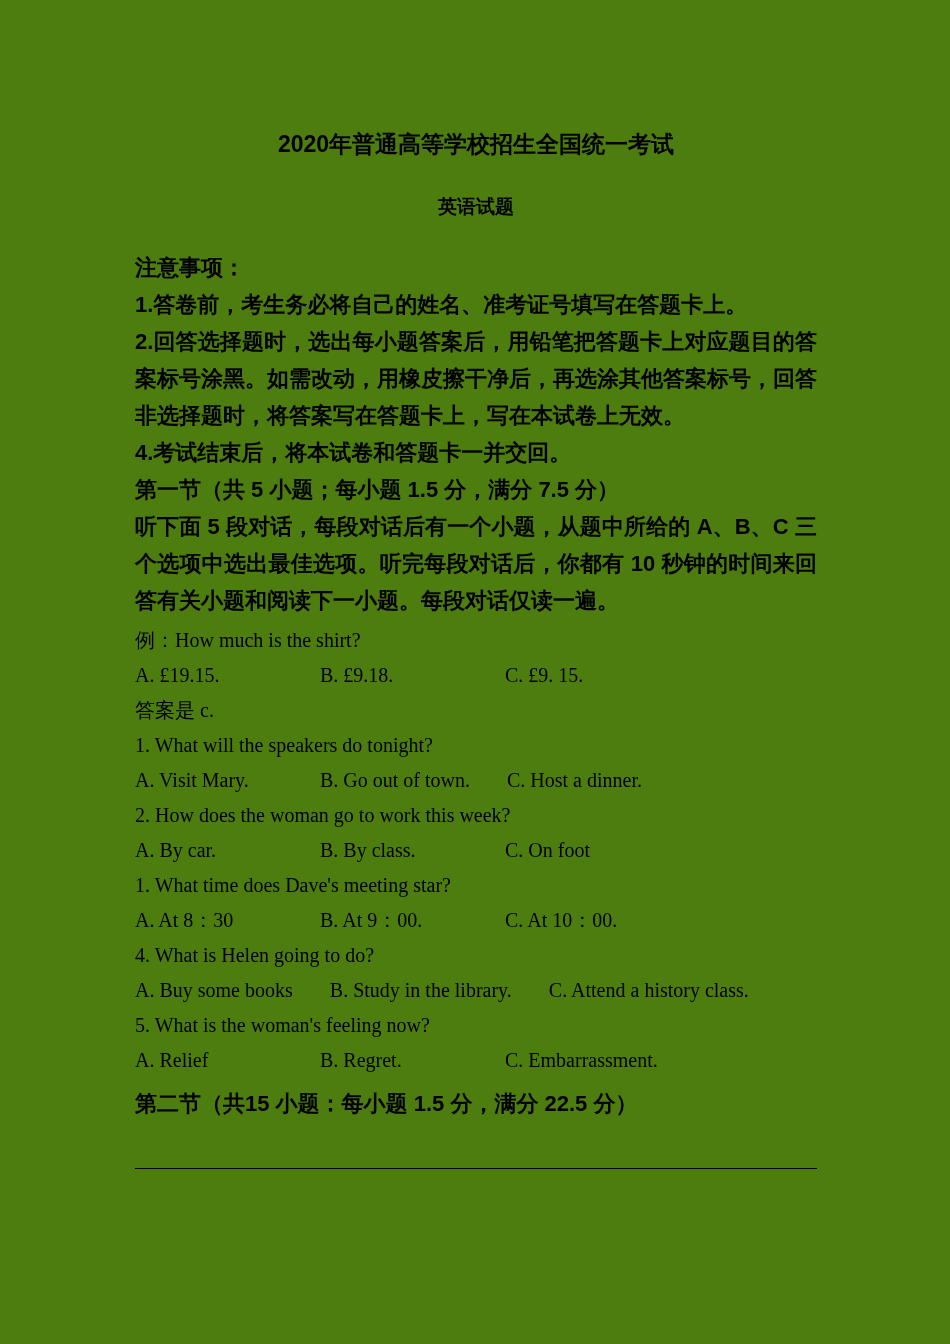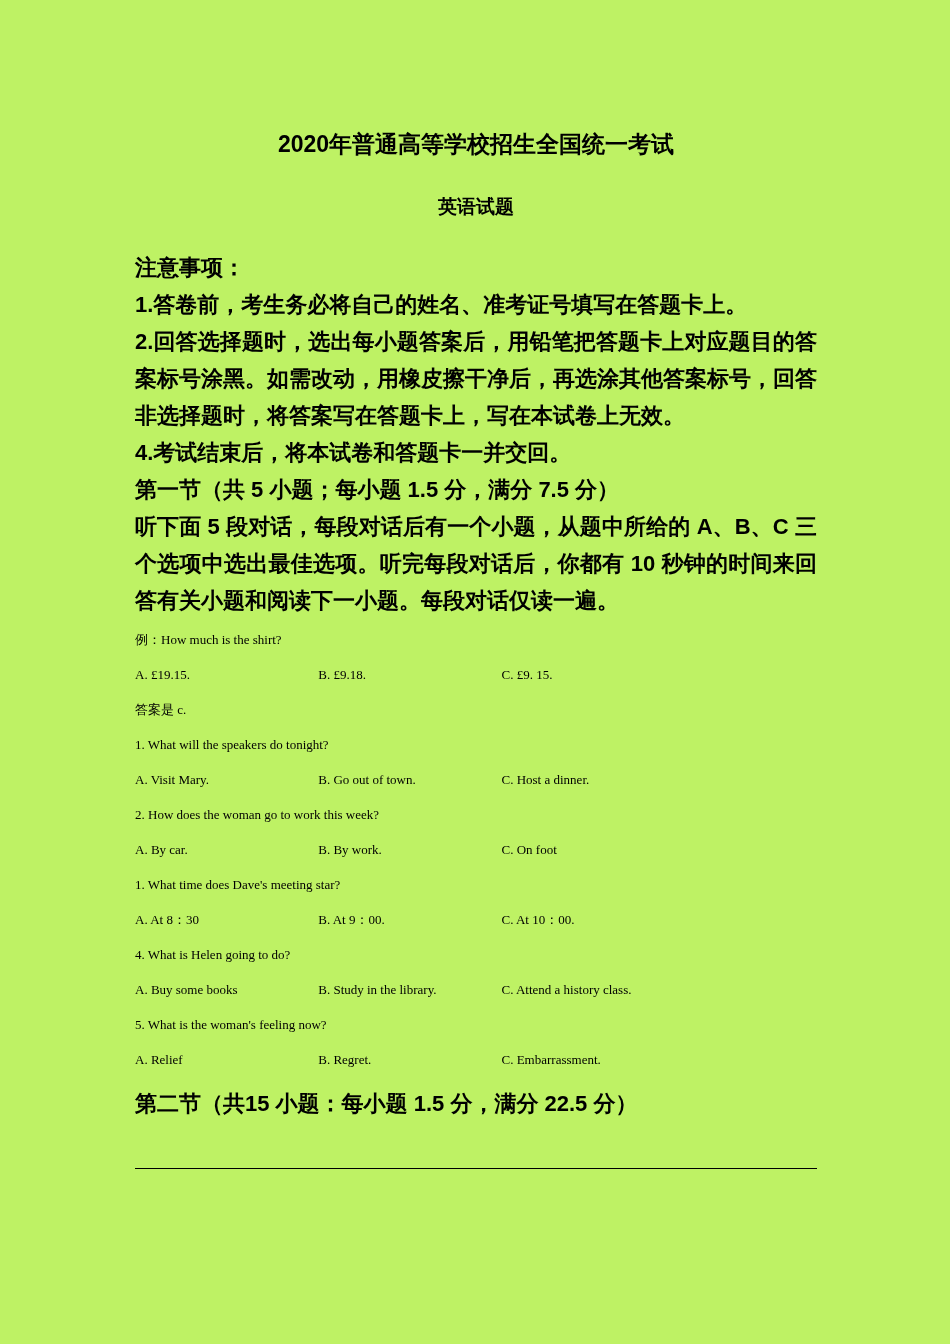--- a/index.html
+++ b/index.html
@@ -4,21 +4,21 @@
 <style>
   html, body {
     margin: 0;
     padding: 0;
     background: #ffffff;
   }
   .page {
     position: relative;
     width: 950px;
     height: 1344px;
-    background: #bef264;
+    background: #4d7c0f;
     overflow: hidden;
     font-family: "Liberation Serif", serif;
     color: #000000;
   }
   .content {
     width: 682px;
     margin-left: 135px;
     padding-top: 128px;
   }
   .title {
@@ -40,21 +40,21 @@
   .bold-block {
     font-family: "Liberation Sans", sans-serif;
     font-weight: bold;
     font-size: 22px;
     line-height: 37px;
     text-align: justify;
     margin: 0;
   }
   .en {
     font-family: "Liberation Serif", serif;
-    font-size: 13px;
+    font-size: 20px;
     line-height: 20px;
     margin: 0 0 15px 0;
   }
   .first-en {
     margin-top: 11px;
   }
   .opts .opt {
     display: inline-block;
     min-width: 148px;
     margin-right: 32px;
@@ -99,21 +99,21 @@
     <p class="en">1. What will the speakers do tonight?</p>
     <p class="en opts">
       <span class="opt">A. Visit Mary.</span>
       <span class="opt">B. Go out of town.</span>
       <span class="opt">C. Host a dinner.</span>
     </p>
 
     <p class="en">2. How does the woman go to work this week?</p>
     <p class="en opts">
       <span class="opt">A. By car.</span>
-      <span class="opt">B. By work.</span>
+      <span class="opt">B. By class.</span>
       <span class="opt">C. On foot</span>
     </p>
 
     <p class="en">1. What time does Dave's meeting star?</p>
     <p class="en opts">
       <span class="opt">A. At 8：30</span>
       <span class="opt">B. At 9：00.</span>
       <span class="opt">C. At 10：00.</span>
     </p>
 

